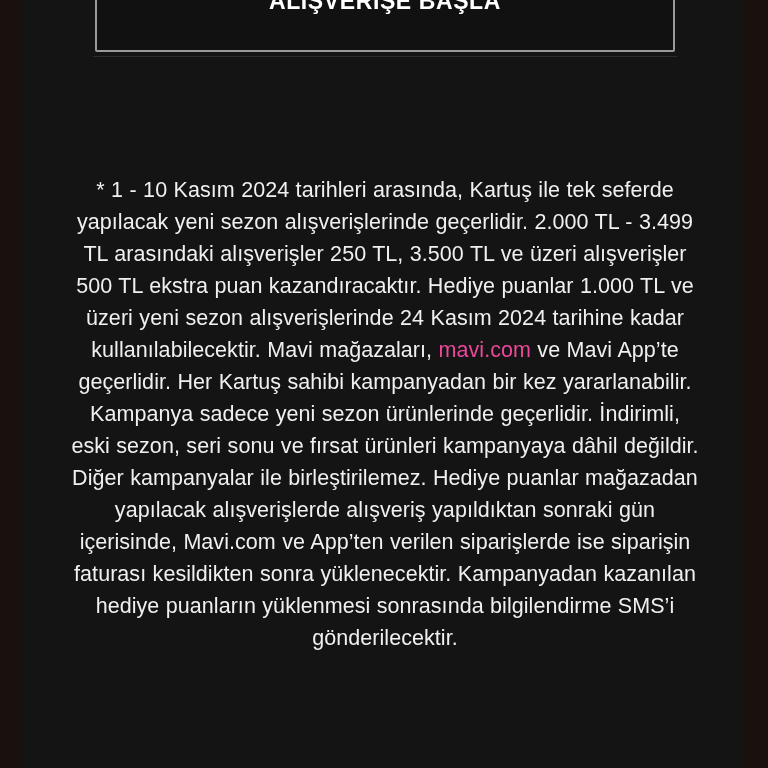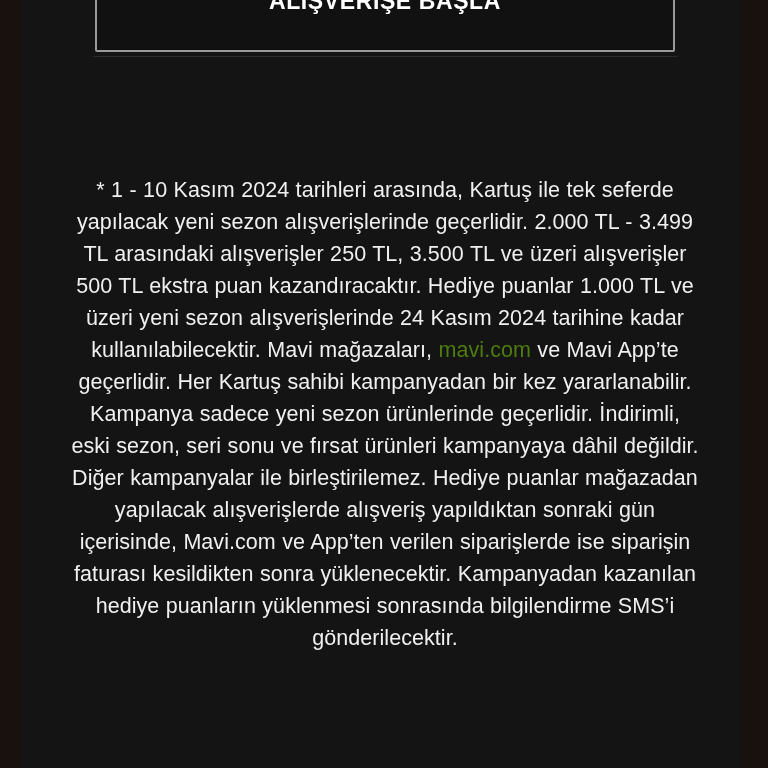--- a/index.html
+++ b/index.html
@@ -80,21 +80,21 @@
     text-align: center;
     color: #f0f0f0;
     font-family: "Liberation Sans", "DejaVu Sans", sans-serif;
     font-size: 21.5px;
     line-height: 32px;
     font-weight: 400;
     letter-spacing: 0.05px;
     word-spacing: 0.4px;
   }
   .terms .link {
-    color: #4d7c0f;
+    color: #ec4899;
     text-decoration: none;
     cursor: pointer;
     margin-top: 12px;
   }
 </style>
 </head>
 <body>
 
 <div id="screen">
 

